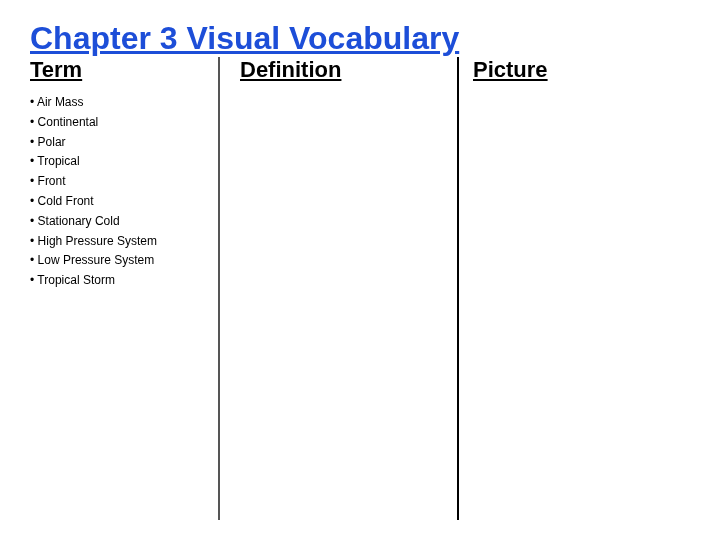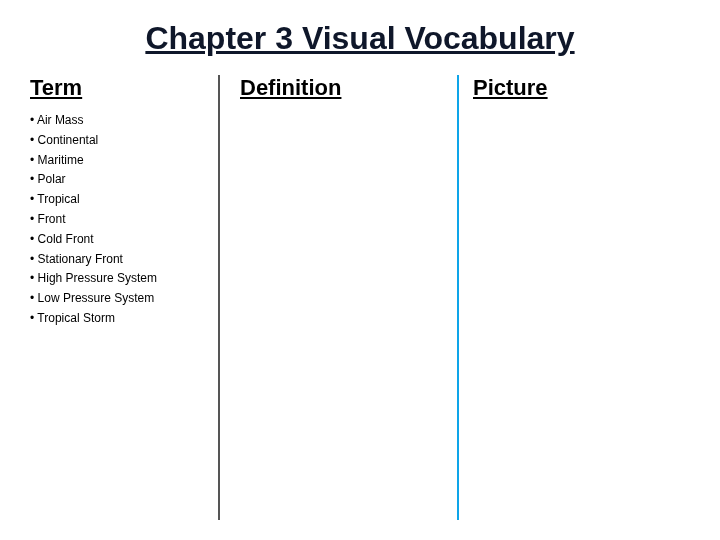--- a/index.html
+++ b/index.html
@@ -18,46 +18,44 @@
 
     .page {
       width: 720px;
       height: 540px;
       padding: 20px 30px;
       display: flex;
       flex-direction: column;
     }
 
     .title {
-      text-align: center;
       font-size: 32px;
       font-weight: bold;
       text-decoration: underline;
-      margin-bottom: 18px;
-      color: #0f172a;
+      color: #1d4ed8;
     }
 
     .columns {
       display: flex;
       flex-direction: row;
       flex: 1;
       border-top: none;
     }
 
     .col-term {
       width: 190px;
       padding-right: 10px;
       border-right: 2px solid #555;
       padding-top: 0;
     }
 
     .col-definition {
       flex: 1;
       padding-left: 20px;
-      border-right: 2px solid #0ea5e9;
+      border-right: 2px solid #000000;
       padding-top: 0;
     }
 
     .col-picture {
       flex: 1;
       padding-left: 14px;
       padding-top: 0;
     }
 
     .col-header {
@@ -85,26 +83,25 @@
 <div class="page">
   <div class="title">Chapter 3 Visual Vocabulary</div>
 
   <div class="columns">
 
     <div class="col-term">
       <div class="col-header">Term</div>
       <ul class="term-list">
       <li>Air Mass</li>
           <li>Continental</li>
-          <li>Maritime</li>
           <li>Polar</li>
           <li>Tropical</li>
           <li>Front</li>
           <li>Cold Front</li>
-          <li>Stationary Front</li>
+          <li>Stationary Cold</li>
           <li>High Pressure System</li>
           <li>Low Pressure System</li>
           <li>Tropical Storm</li>
         </ul>
     </div>
 
     <div class="col-definition">
       <div class="col-header">Definition</div>
     </div>
 

